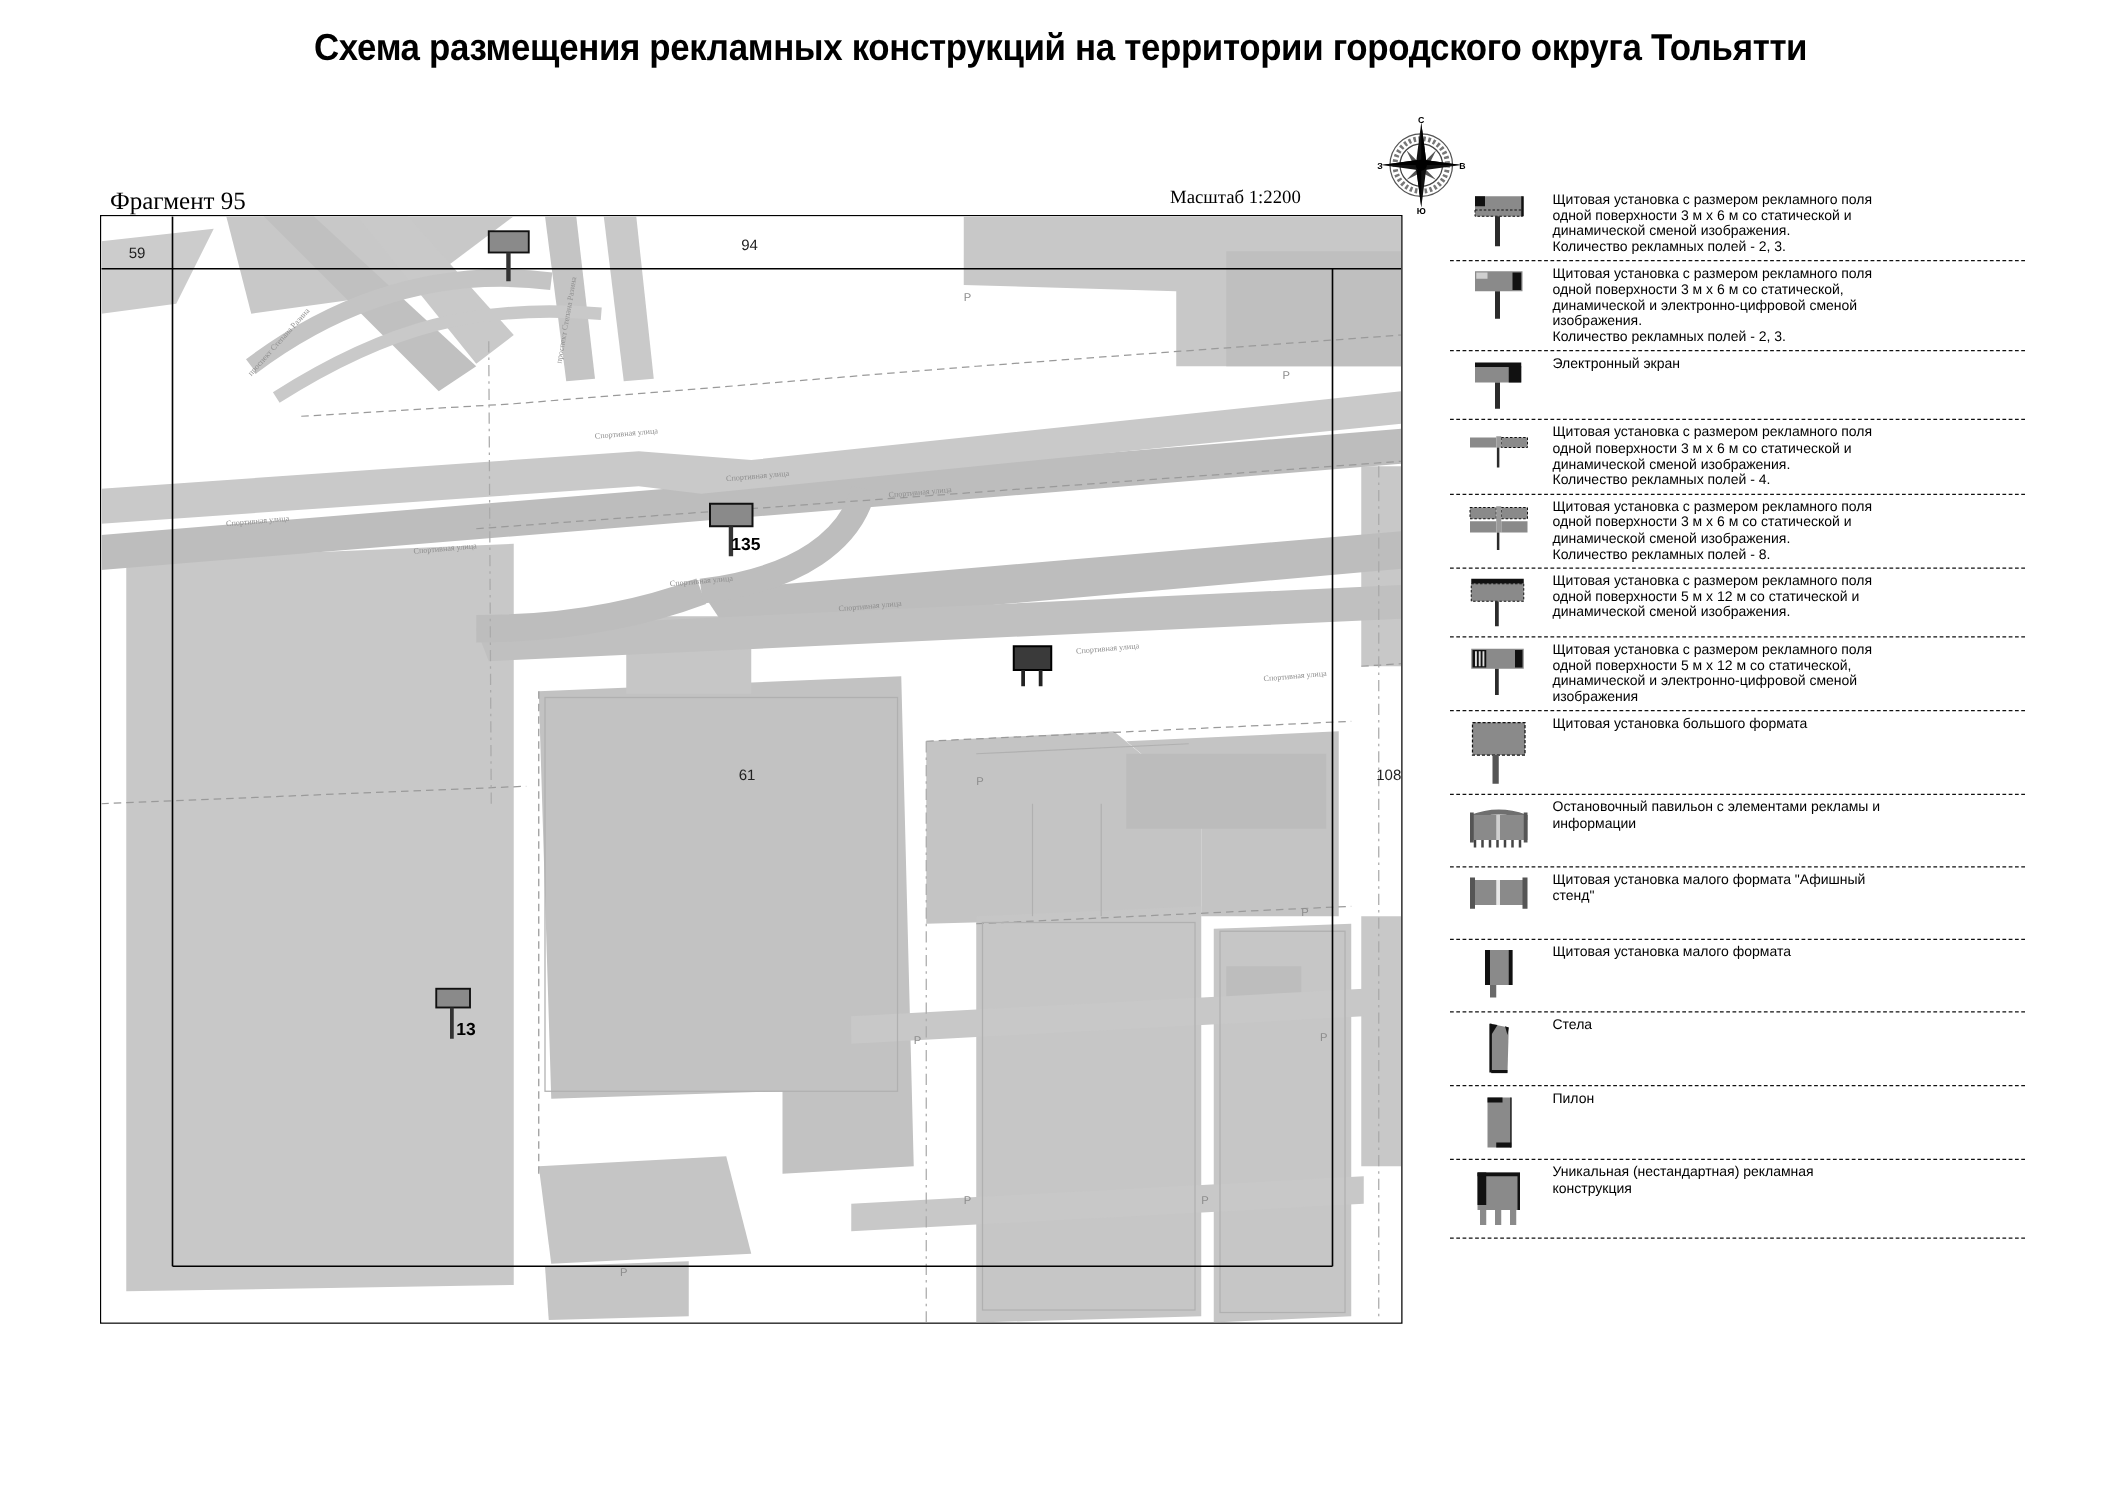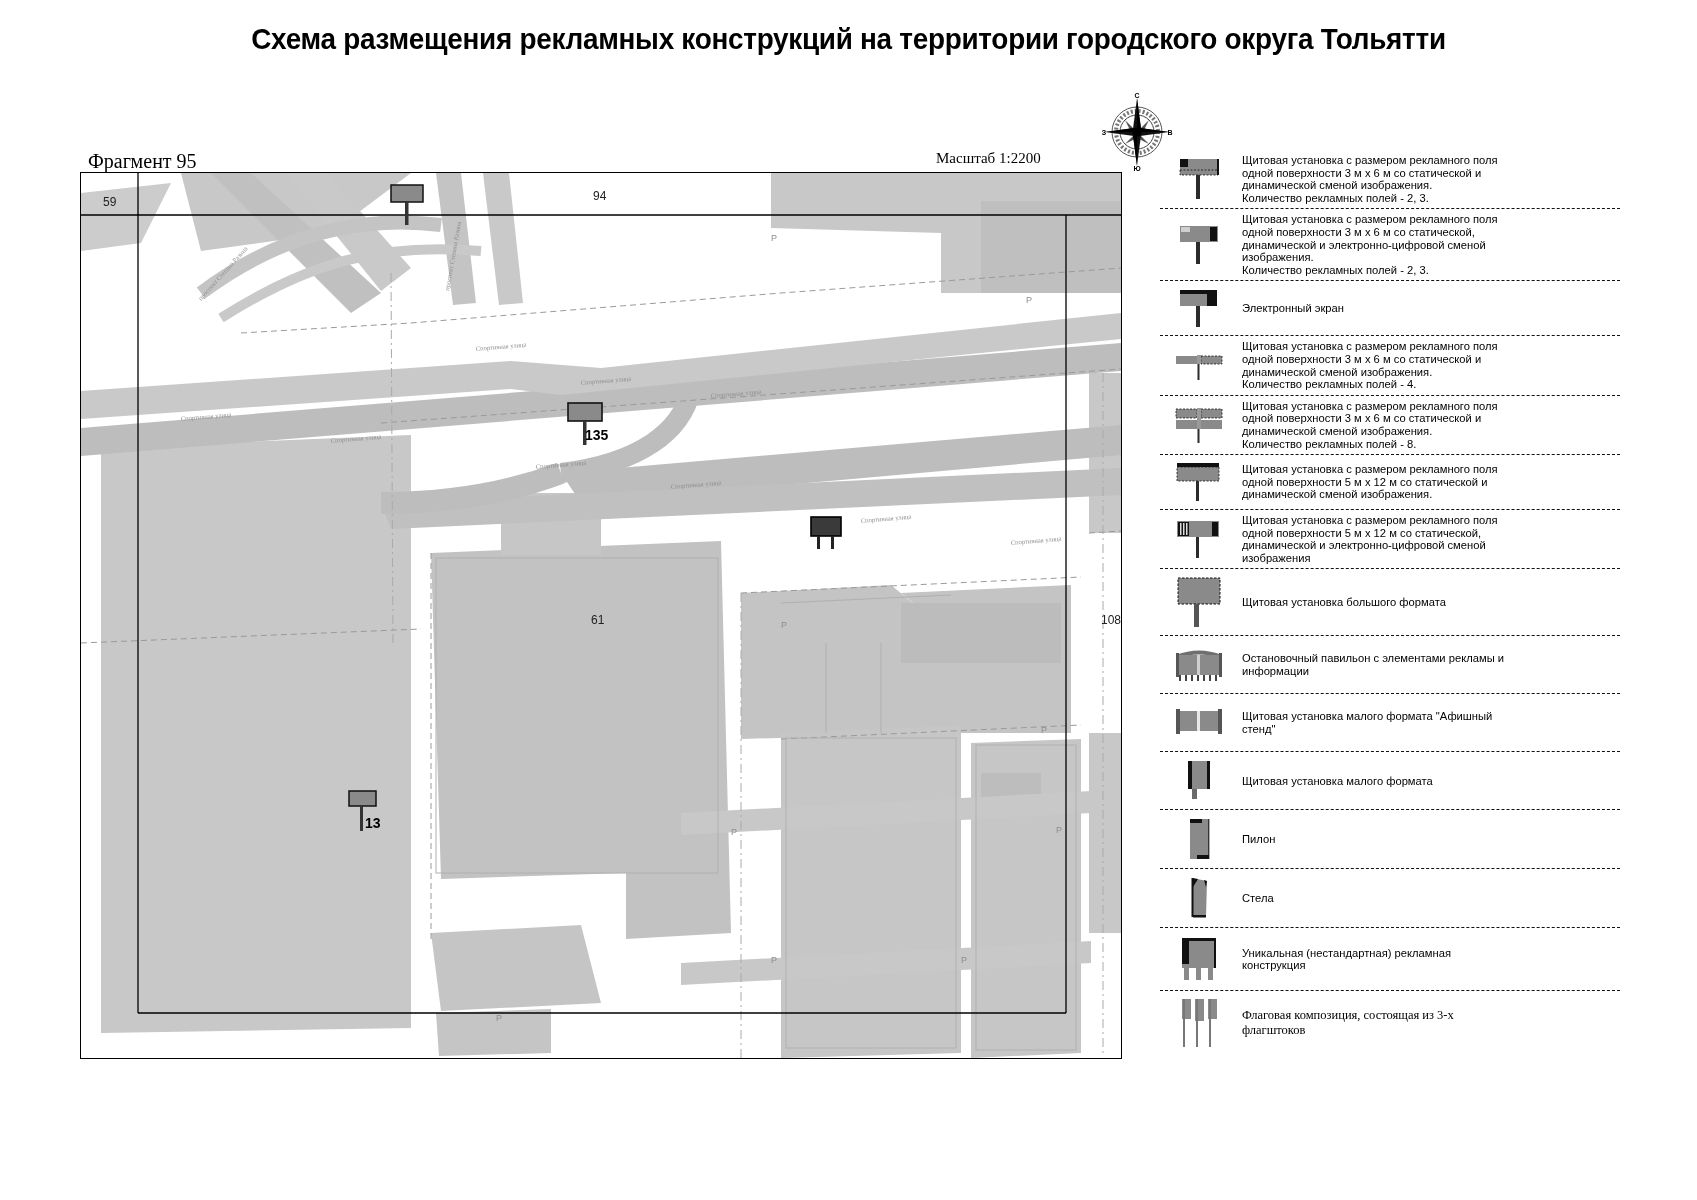--- a/index.html
+++ b/index.html
@@ -71,21 +71,20 @@
   }
 
   
   .legend{
     position:absolute;
     left:1160px;top:150px;
     width:460px;
   }
   .legend-row{
     display:flex;
-    align-items:center;
     border-bottom:1.5px dashed #111;
     padding:4px 0;
     min-height:48px;
     box-sizing:border-box;
   }
   .legend-row:first-child{border-top:none;}
   .legend-icon{
     flex:0 0 78px;
     display:flex;align-items:center;justify-content:center;
     height:100%;
@@ -470,67 +469,53 @@
           <rect x="31" y="4" width="3" height="28" fill="#111"></rect>
           <rect x="16" y="32" width="5" height="10" fill="#6a6a6a"></rect>
         </svg>
       </div>
       <div class="legend-text">Щитовая установка малого формата</div>
     </div>
 
     <div class="legend-row" style="min-height:58px">
       <div class="legend-icon">
         <svg width="46" height="50" viewBox="0 0 46 50">
-          <rect x="14" y="5" width="19" height="40" fill="#8a8a8a"></rect>
-          <rect x="14" y="5" width="12" height="4" fill="#111"></rect>
-          <rect x="21" y="41" width="12" height="4" fill="#111"></rect>
-          <rect x="32" y="5" width="1.5" height="40" fill="#111" opacity="0.7"></rect>
-        </svg>
-      </div>
-      <div class="legend-text">Пилон</div>
-    </div>
-
-    <div class="legend-row" style="min-height:58px">
-      <div class="legend-icon">
-        <svg width="46" height="50" viewBox="0 0 46 50">
           <polygon points="16,5 31,8 30,44 17,44" fill="#8a8a8a"></polygon>
           <polygon points="16,5 22,6 17,14" fill="#111"></polygon>
           <polygon points="28,7 31,8 30,14" fill="#111"></polygon>
           <rect x="15.5" y="5" width="2" height="39" fill="#111"></rect>
           <rect x="17" y="42" width="13" height="2.5" fill="#111"></rect>
         </svg>
       </div>
       <div class="legend-text">Стела</div>
+    </div>
+
+    <div class="legend-row" style="min-height:58px">
+      <div class="legend-icon">
+        <svg width="46" height="50" viewBox="0 0 46 50">
+          <rect x="14" y="5" width="19" height="40" fill="#8a8a8a"></rect>
+          <rect x="14" y="5" width="12" height="4" fill="#111"></rect>
+          <rect x="21" y="41" width="12" height="4" fill="#111"></rect>
+          <rect x="32" y="5" width="1.5" height="40" fill="#111" opacity="0.7"></rect>
+        </svg>
+      </div>
+      <div class="legend-text">Пилон</div>
     </div>
 
     <div class="legend-row" style="min-height:62px">
       <div class="legend-icon">
         <svg width="50" height="54" viewBox="0 0 50 54">
           <rect x="8" y="6" width="34" height="30" fill="#8a8a8a"></rect>
           <rect x="8" y="6" width="7" height="26" fill="#111"></rect>
           <rect x="8" y="6" width="34" height="3" fill="#111"></rect>
           <rect x="40" y="8" width="2" height="28" fill="#111"></rect>
           <rect x="10" y="36" width="5" height="12" fill="#8a8a8a"></rect>
           <rect x="22" y="36" width="5" height="12" fill="#8a8a8a"></rect>
           <rect x="34" y="36" width="5" height="12" fill="#8a8a8a"></rect>
         </svg>
       </div>
       <div class="legend-text">Уникальная (нестандартная) рекламная
 конструкция</div>
     </div>
 
-    <div class="legend-row" style="min-height:62px;border-bottom:none">
-      <div class="legend-icon">
-        <svg width="50" height="56" viewBox="0 0 50 56">
-          <rect x="8" y="4" width="9" height="20" fill="#8a8a8a"></rect>
-          <rect x="9" y="4" width="2" height="48" fill="#777"></rect>
-          <rect x="21" y="4" width="9" height="22" fill="#8a8a8a"></rect>
-          <rect x="22" y="4" width="2" height="48" fill="#777"></rect>
-          <rect x="34" y="4" width="9" height="20" fill="#8a8a8a"></rect>
-          <rect x="35" y="4" width="2" height="48" fill="#777"></rect>
-        </svg>
-      </div>
-      <div class="legend-text serif">Флаговая композиция, состоящая из 3-х
-флагштоков</div>
-    </div>
 
   </div>
 </div>
 
 </body></html>

